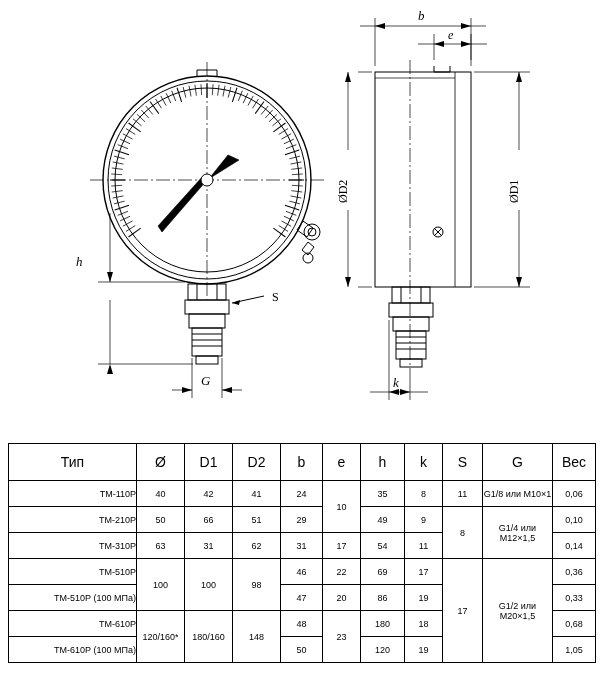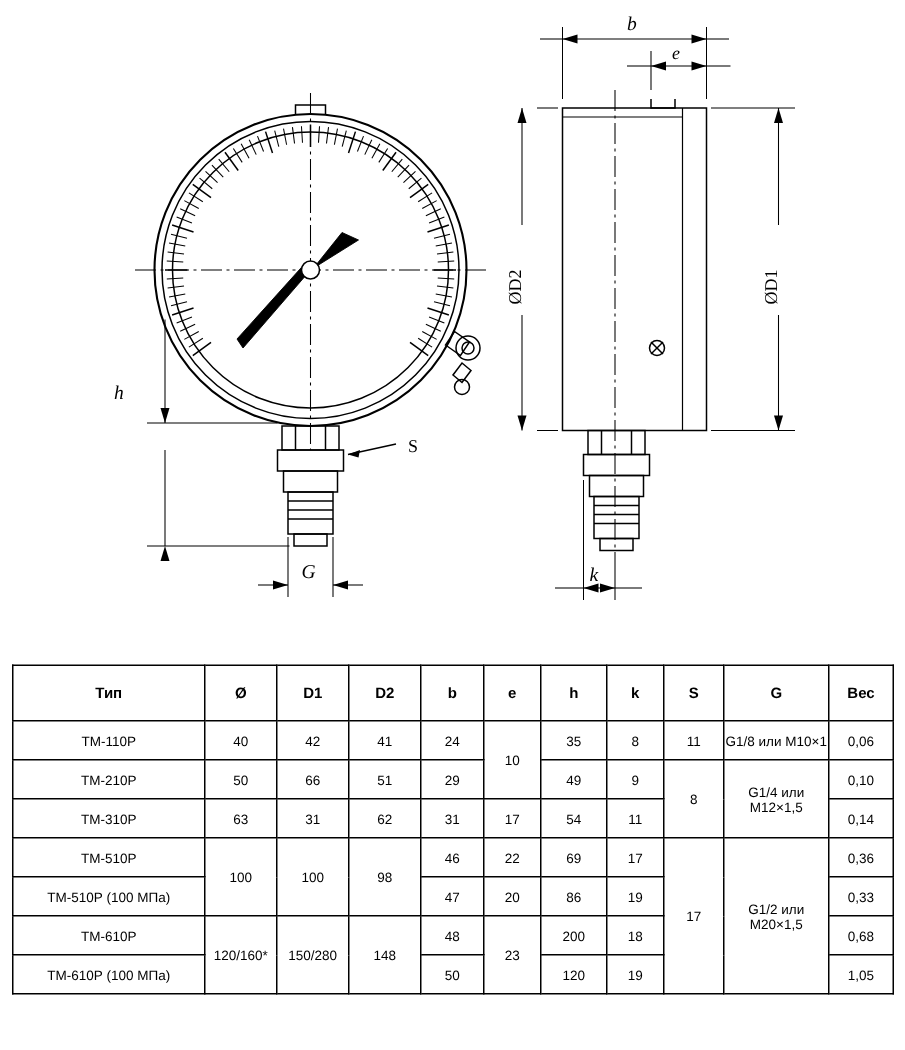--- a/index.html
+++ b/index.html
@@ -41,26 +41,27 @@
   }
   table.spec th, table.spec td {
     border: 1px solid #000000;
     text-align: center;
     vertical-align: middle;
     padding: 0;
     height: 25px;
     font-weight: normal;
   }
   table.spec thead th {
-    font-weight: bold;
+    font-weight: normal;
     height: 36px;
-    font-size: 10px;
+    font-size: 14px;
   }
   table.spec td.type {
     font-size: 9px;
+    text-align: right;
   }
 </style>
 </head>
 <body>
 
 <div id="wrap">
 
   <svg id="drawing" viewBox="0 0 603 430">
     <g stroke="#000" fill="none" stroke-width="1">
 
@@ -519,25 +520,25 @@
           <td>47</td>
           <td>20</td>
           <td>86</td>
           <td>19</td>
           <td>0,33</td>
         </tr>
 
         <tr>
           <td class="type">ТМ-610Р</td>
           <td rowspan="2">120/160*</td>
-          <td rowspan="2">150/280</td>
+          <td rowspan="2">180/160</td>
           <td rowspan="2">148</td>
           <td>48</td>
           <td rowspan="2">23</td>
-          <td>200</td>
+          <td>180</td>
           <td>18</td>
           <td>0,68</td>
         </tr>
 
         <tr>
           <td class="type">ТМ-610Р (100 МПа)</td>
           <td>50</td>
           <td>120</td>
           <td>19</td>
           <td>1,05</td>

